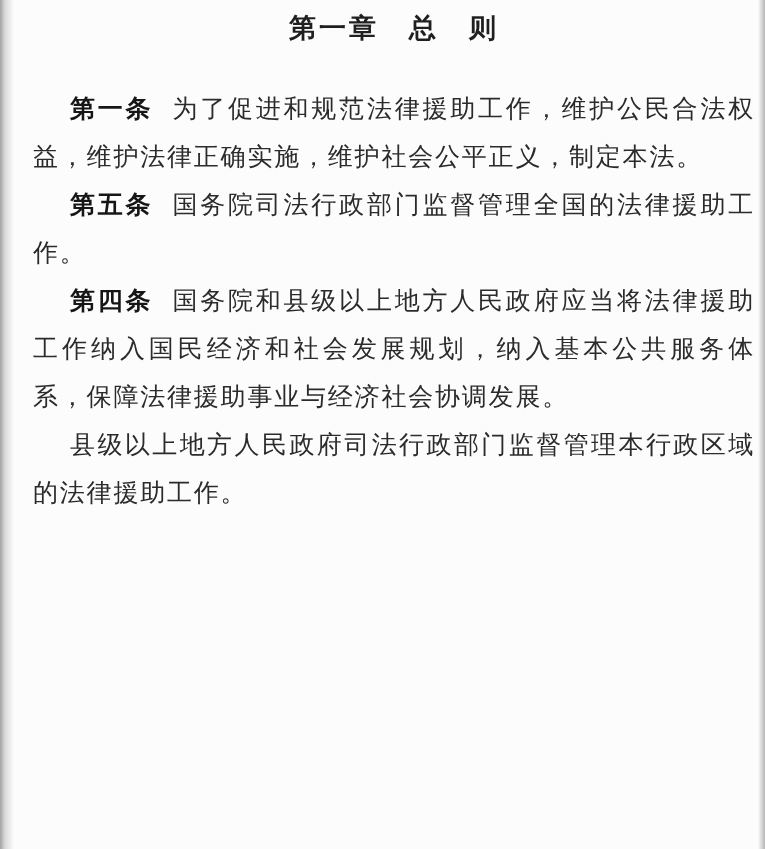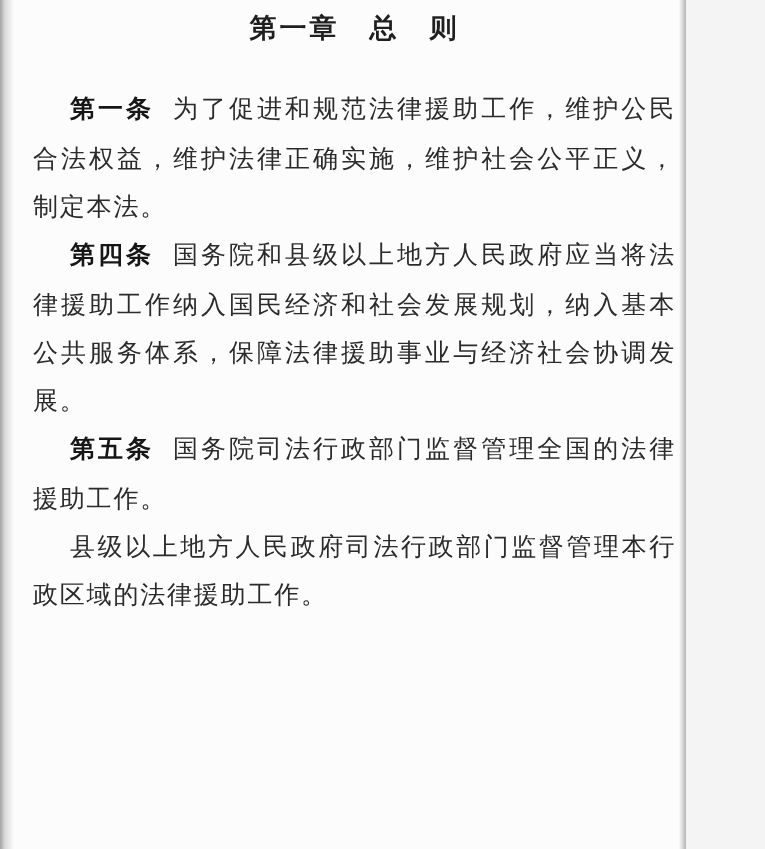--- a/index.html
+++ b/index.html
@@ -8,21 +8,21 @@
   }
   body {
     width: 765px;
     height: 849px;
     background: #f4f4f4;
     overflow: hidden;
     font-family: "Liberation Serif", "DejaVu Serif", serif;
   }
   .page {
     position: relative;
-    width: 686px;
+    width: 765px;
     height: 849px;
     background: #fcfcfc;
     overflow: hidden;
   }
   
   .edge-left {
     position: absolute;
     left: 0; top: 0; bottom: 0;
     width: 14px;
     background: linear-gradient(90deg, #a3a3a3 0%, #d9d9d9 35%, rgba(252,252,252,0) 100%);
@@ -62,42 +62,42 @@
     margin: 0;
     text-indent: 37px;
   }
   
   .body-text .para:nth-child(5) { margin-top: 9px; }
   .body-text .para:nth-child(6) { margin-top: 3px; }
   .lead {
     font-weight: 700;
     margin-right: 19px;
     color: #161616;
-    font-family: Liberation Mono, monospace;
+    font-family: Liberation Serif, serif;
   }
   .lead:empty { display: none; margin: 0; }
 </style>
 </head>
 <body>
 
 <div class="page">
   <div class="edge-left"></div>
   <div class="edge-right"></div>
 
   <div class="content">
     <h1 class="chapter-title">第一章　总　则</h1>
 
     <div class="body-text">
 
       <p class="para"><b class="lead">第一条</b><span>为了促进和规范法律援助工作，维护公民合法权益，维护法律正确实施，维护社会公平正义，制定本法。</span></p>
 
 
 
 
+      <p class="para"><b class="lead">第五条</b><span>国务院司法行政部门监督管理全国的法律援助工作。</span></p>
+
       <p class="para"><b class="lead">第四条</b><span>国务院和县级以上地方人民政府应当将法律援助工作纳入国民经济和社会发展规划，纳入基本公共服务体系，保障法律援助事业与经济社会协调发展。</span></p>
-
-      <p class="para"><b class="lead">第五条</b><span>国务院司法行政部门监督管理全国的法律援助工作。</span></p>
 
       <p class="para"><span>县级以上地方人民政府司法行政部门监督管理本行政区域的法律援助工作。</span></p>
 
     </div>
   </div>
 </div>
 
 </body></html>

